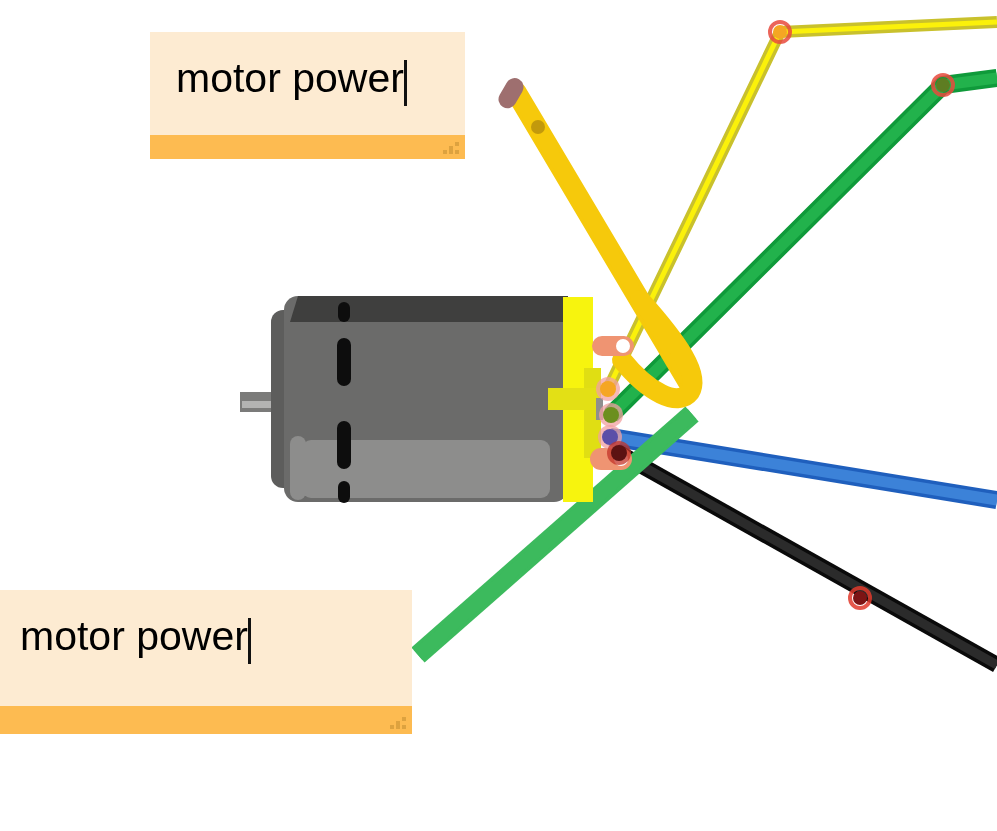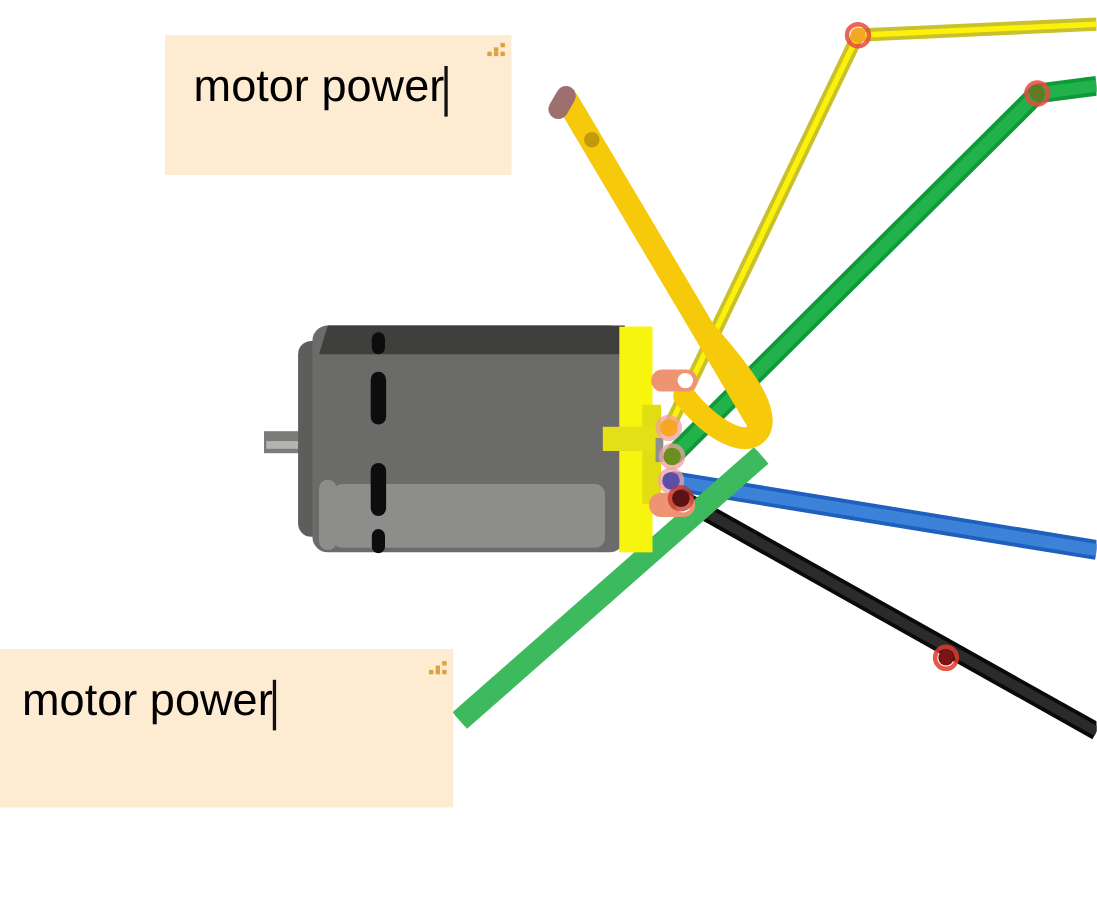--- a/index.html
+++ b/index.html
@@ -24,20 +24,21 @@
     top: 0;
     width: 997px;
     height: 831px;
   }
   
   .note {
     position: absolute;
     box-sizing: border-box;
     background: #fdebd2;
     display: flex;
+    flex-direction: column;
     z-index: 40;
   }
   .note-body {
     flex: 1 1 auto;
     position: relative;
     display: flex;
     align-items: flex-start;
     overflow: hidden;
   }
   .note-text {

